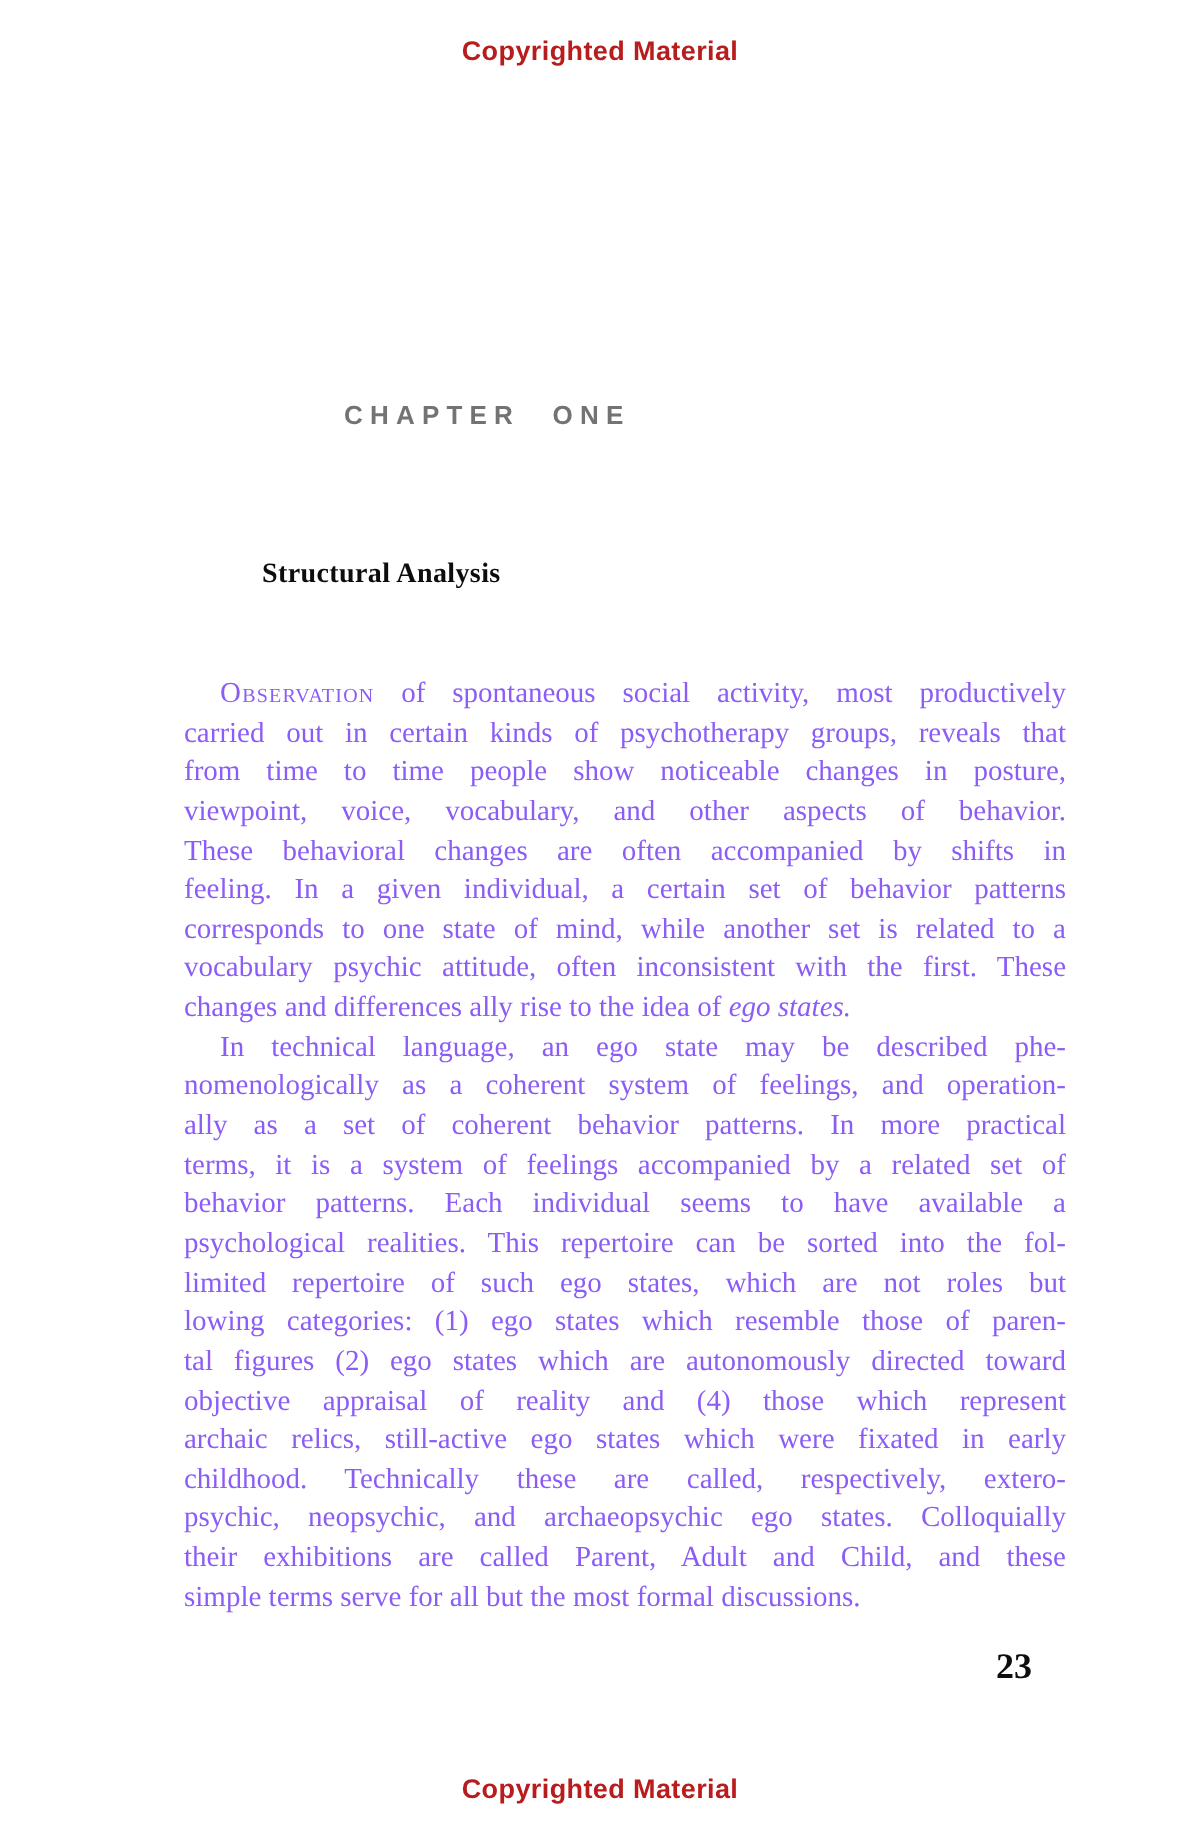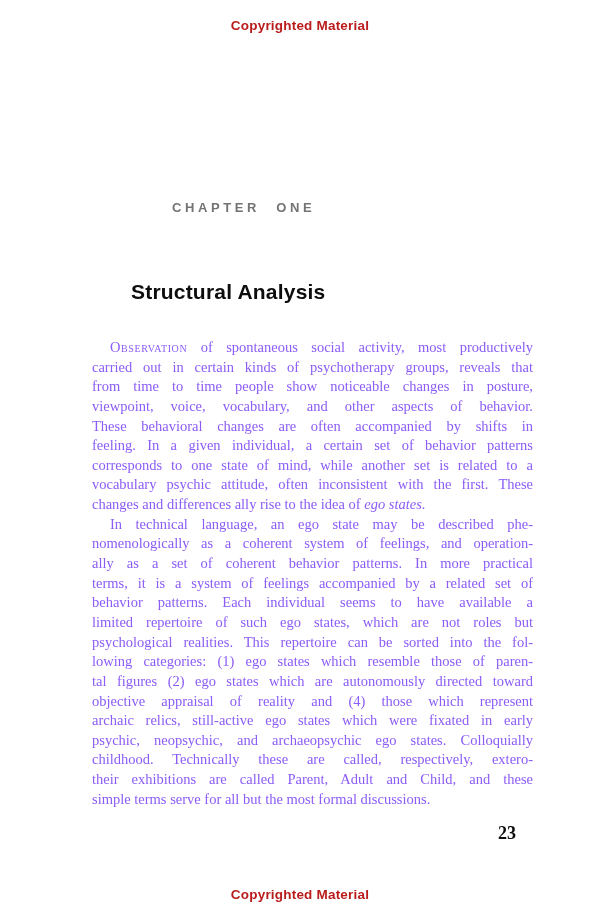--- a/index.html
+++ b/index.html
@@ -37,22 +37,22 @@
     font-weight: 700;
     color: #737373;
     letter-spacing: 3.6px;
     word-spacing: 9px;
     margin-left: 40px;
   }
   .page-title {
     position: absolute;
     left: 131px;
     top: 280px;
-    font-family: Liberation Sans, sans-serif;
-    font-size: 21px;
+    font-family: Liberation Serif, serif;
+    font-size: 14px;
     font-weight: 700;
     color: #0d0d0d;
     letter-spacing: 0.2px;
   }
   .body-text {
     position: absolute;
     left: 92px;
     top: 338px;
     width: 441px;
     font-family: "Liberation Serif", serif;
@@ -109,28 +109,28 @@
       <div class="line"><span>These behavioral changes are often accompanied by shifts in</span></div>
       <div class="line"><span>feeling. In a given individual, a certain set of behavior patterns</span></div>
       <div class="line"><span>corresponds to one state of mind, while another set is related to a</span></div>
       <div class="line"><span>vocabulary psychic attitude, often inconsistent with the first. These</span></div>
       <div class="line para-end"><span>changes and differences ally rise to the idea of </span><span class="seg-italic">ego states.</span></div>
       <div class="line indent"><span>In technical language, an ego state may be described phe-</span></div>
       <div class="line"><span>nomenologically as a coherent system of feelings, and operation-</span></div>
       <div class="line"><span>ally as a set of coherent behavior patterns. In more practical</span></div>
       <div class="line"><span>terms, it is a system of feelings accompanied by a related set of</span></div>
       <div class="line"><span>behavior patterns. Each individual seems to have available a</span></div>
+      <div class="line"><span>psychological realities. This repertoire can be sorted into the fol-</span></div>
       <div class="line"><span>limited repertoire of such ego states, which are not roles but</span></div>
-      <div class="line"><span>psychological realities. This repertoire can be sorted into the fol-</span></div>
       <div class="line"><span>lowing categories: (1) ego states which resemble those of paren-</span></div>
       <div class="line"><span>tal figures (2) ego states which are autonomously directed toward</span></div>
       <div class="line"><span>objective appraisal of reality and (4) those which represent</span></div>
       <div class="line"><span>archaic relics, still-active ego states which were fixated in early</span></div>
+      <div class="line"><span>childhood. Technically these are called, respectively, extero-</span></div>
       <div class="line"><span>psychic, neopsychic, and archaeopsychic ego states. Colloquially</span></div>
-      <div class="line"><span>childhood. Technically these are called, respectively, extero-</span></div>
       <div class="line"><span>their exhibitions are called Parent, Adult and Child, and these</span></div>
       <div class="line para-end"><span>simple terms serve for all but the most formal discussions.</span></div>
     </div>
 
   <div class="page-number">23</div>
 
   <div class="copyright bottom">Copyrighted Material</div>
 </div>
 
 </body></html>

